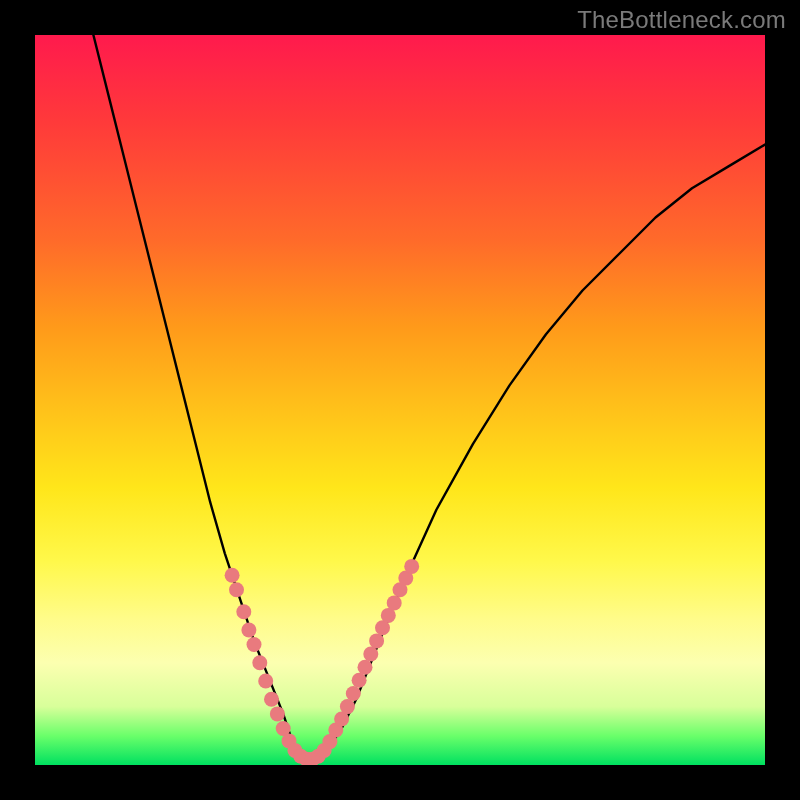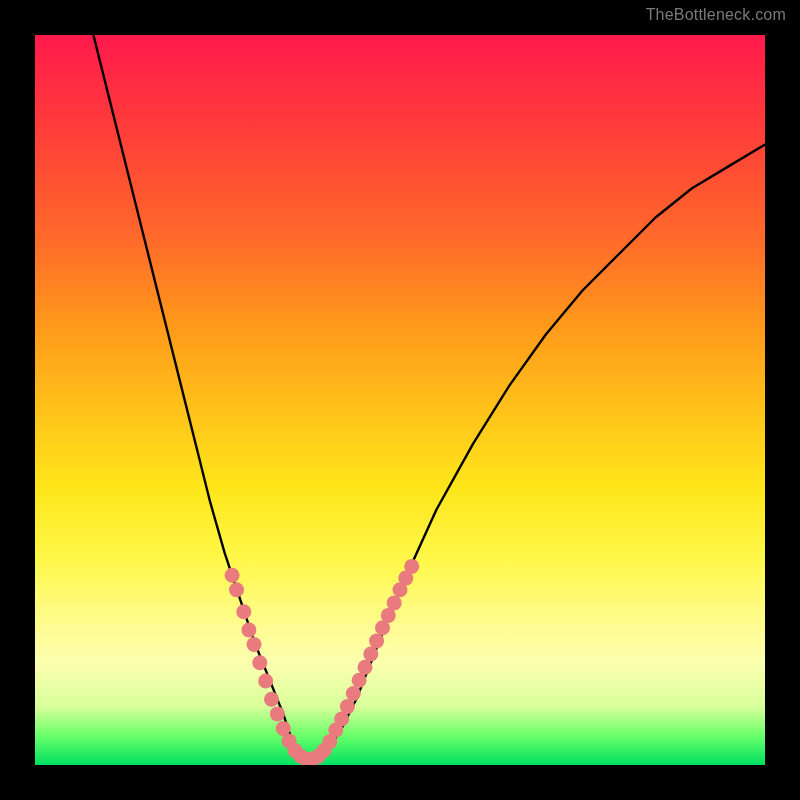--- a/index.html
+++ b/index.html
@@ -44,21 +44,21 @@
     top: 35px;
     left: 35px;
     width: 730px;
     height: 730px;
   }
   .watermark {
     position: absolute;
     top: 6px;
     right: 14px;
     font-family: Arial, Helvetica, sans-serif;
-    font-size: 16px;
+    font-size: 24px;
     font-weight: 500;
     color: #7a7a7a;
     letter-spacing: 0.2px;
   }
 </style>
 </head>
 <body>
 
 <div class="frame">
   <div class="plot-area"></div>

